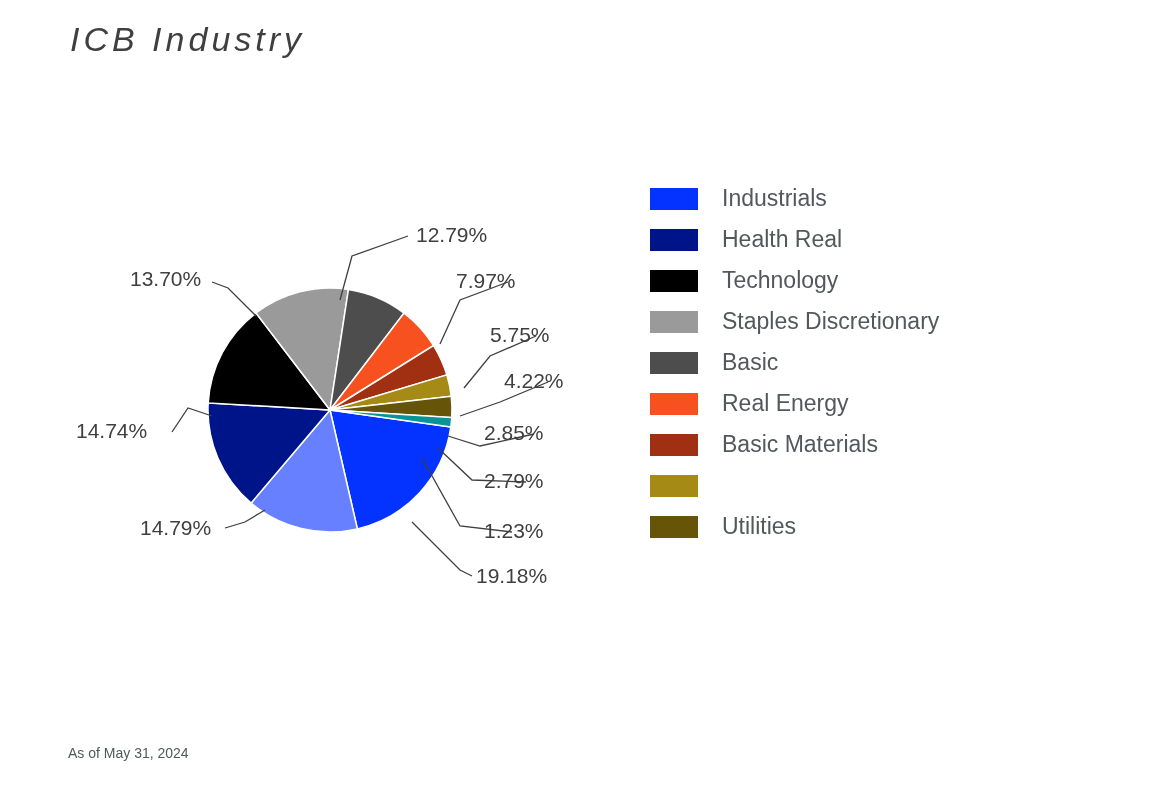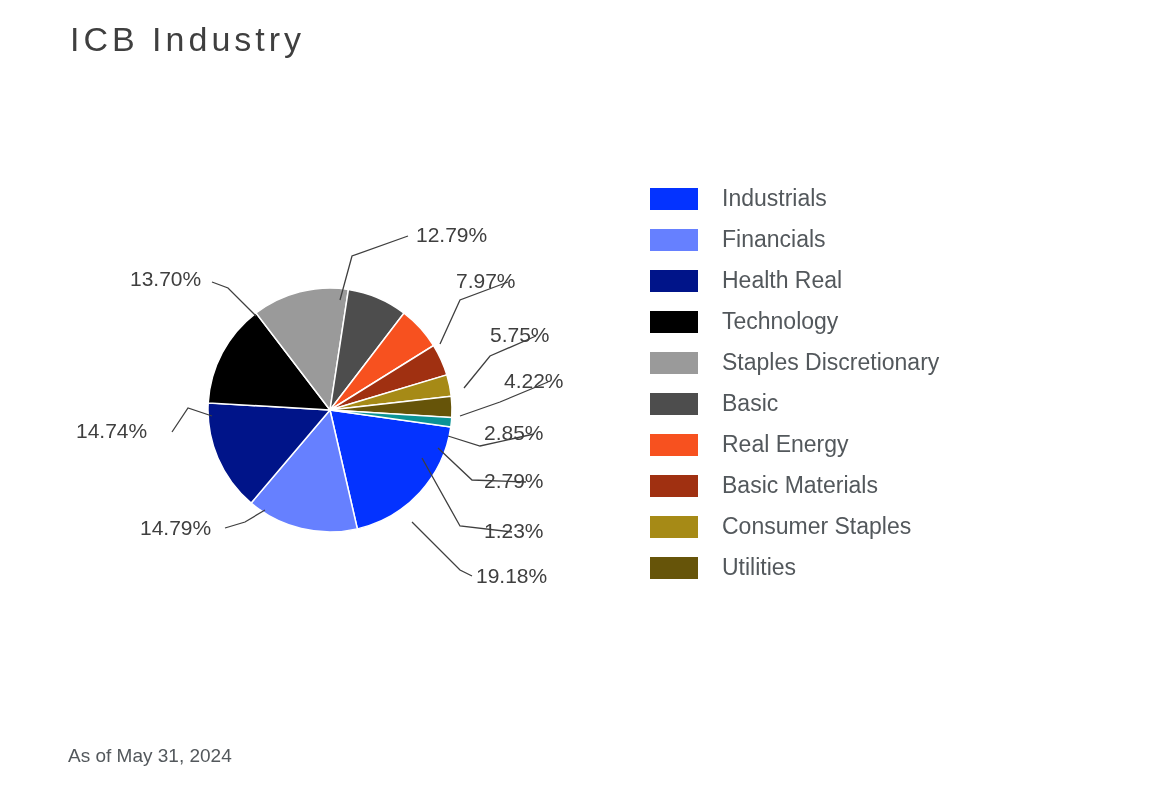--- a/index.html
+++ b/index.html
@@ -16,26 +16,27 @@
   }
   #chart-title {
     position: absolute;
     left: 70px;
     top: 20px;
     font-size: 34px;
     letter-spacing: 4px;
     color: #3f3f3f;
     font-weight: 400;
     white-space: nowrap;
+    font-style: italic;
   }
   #footnote {
     position: absolute;
     left: 68px;
     top: 745px;
-    font-size: 19px;
+    font-size: 14px;
     color: #53585c;
     font-weight: 400;
   }
   #pie-area {
     position: absolute;
     left: 60px;
     top: 170px;
     width: 600px;
     height: 460px;
   }
@@ -125,24 +126,20 @@
       </g>
   </svg>
 </div>
 
 <div id="legend">
     <div class="legend-item">
       <span class="legend-swatch" style="background: rgb(4, 51, 255);"></span>
       <span class="legend-label">Industrials</span>
     </div>
     <div class="legend-item">
-      <span class="legend-swatch" style="background: rgb(102, 128, 255);"></span>
-      <span class="legend-label">Financials</span>
-    </div>
-    <div class="legend-item">
       <span class="legend-swatch" style="background: rgb(0, 20, 137);"></span>
       <span class="legend-label">Health Real</span>
     </div>
     <div class="legend-item">
       <span class="legend-swatch" style="background: rgb(0, 0, 0);"></span>
       <span class="legend-label">Technology</span>
     </div>
     <div class="legend-item">
       <span class="legend-swatch" style="background: rgb(154, 154, 154);"></span>
       <span class="legend-label">Staples Discretionary</span>
@@ -154,21 +151,20 @@
     <div class="legend-item">
       <span class="legend-swatch" style="background: rgb(247, 81, 31);"></span>
       <span class="legend-label">Real Energy</span>
     </div>
     <div class="legend-item">
       <span class="legend-swatch" style="background: rgb(160, 48, 17);"></span>
       <span class="legend-label">Basic Materials</span>
     </div>
     <div class="legend-item">
       <span class="legend-swatch" style="background: rgb(166, 138, 22);"></span>
-      <span class="legend-label">Consumer Staples</span>
     </div>
     <div class="legend-item">
       <span class="legend-swatch" style="background: rgb(102, 84, 9);"></span>
       <span class="legend-label">Utilities</span>
     </div>
   </div>
 
 <div id="footnote">As of May 31, 2024</div>
 
 </body></html>

